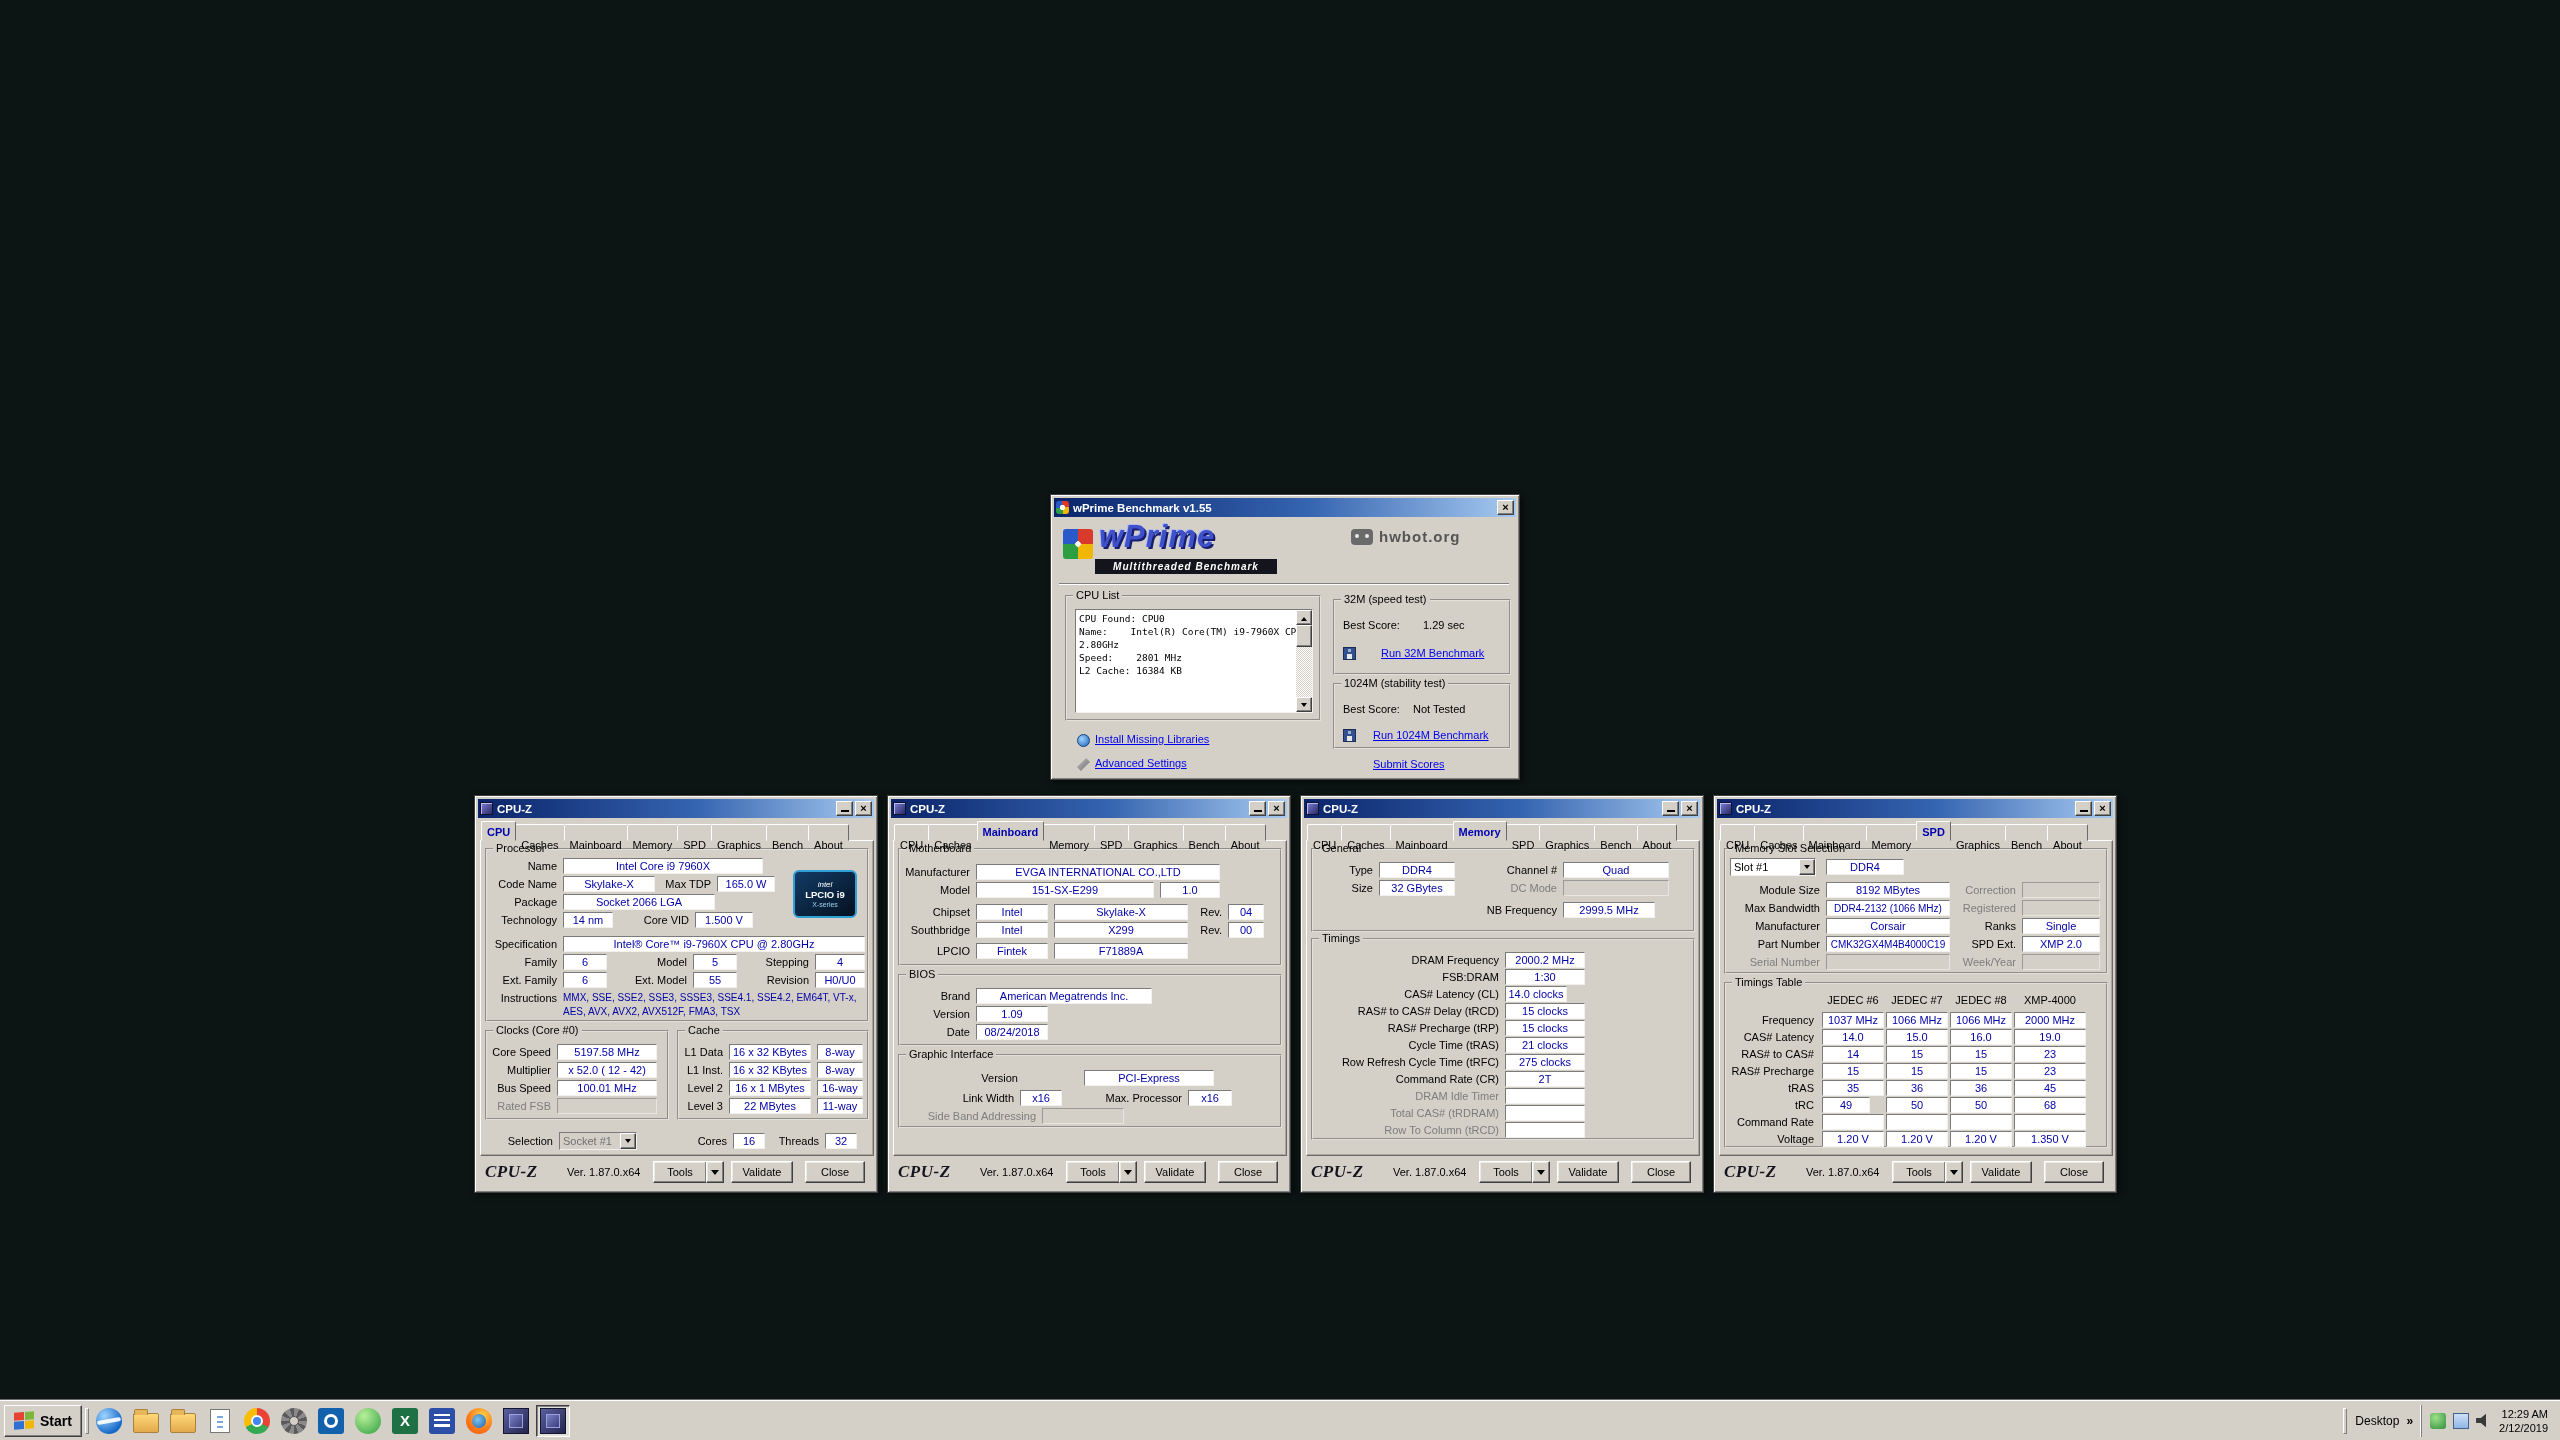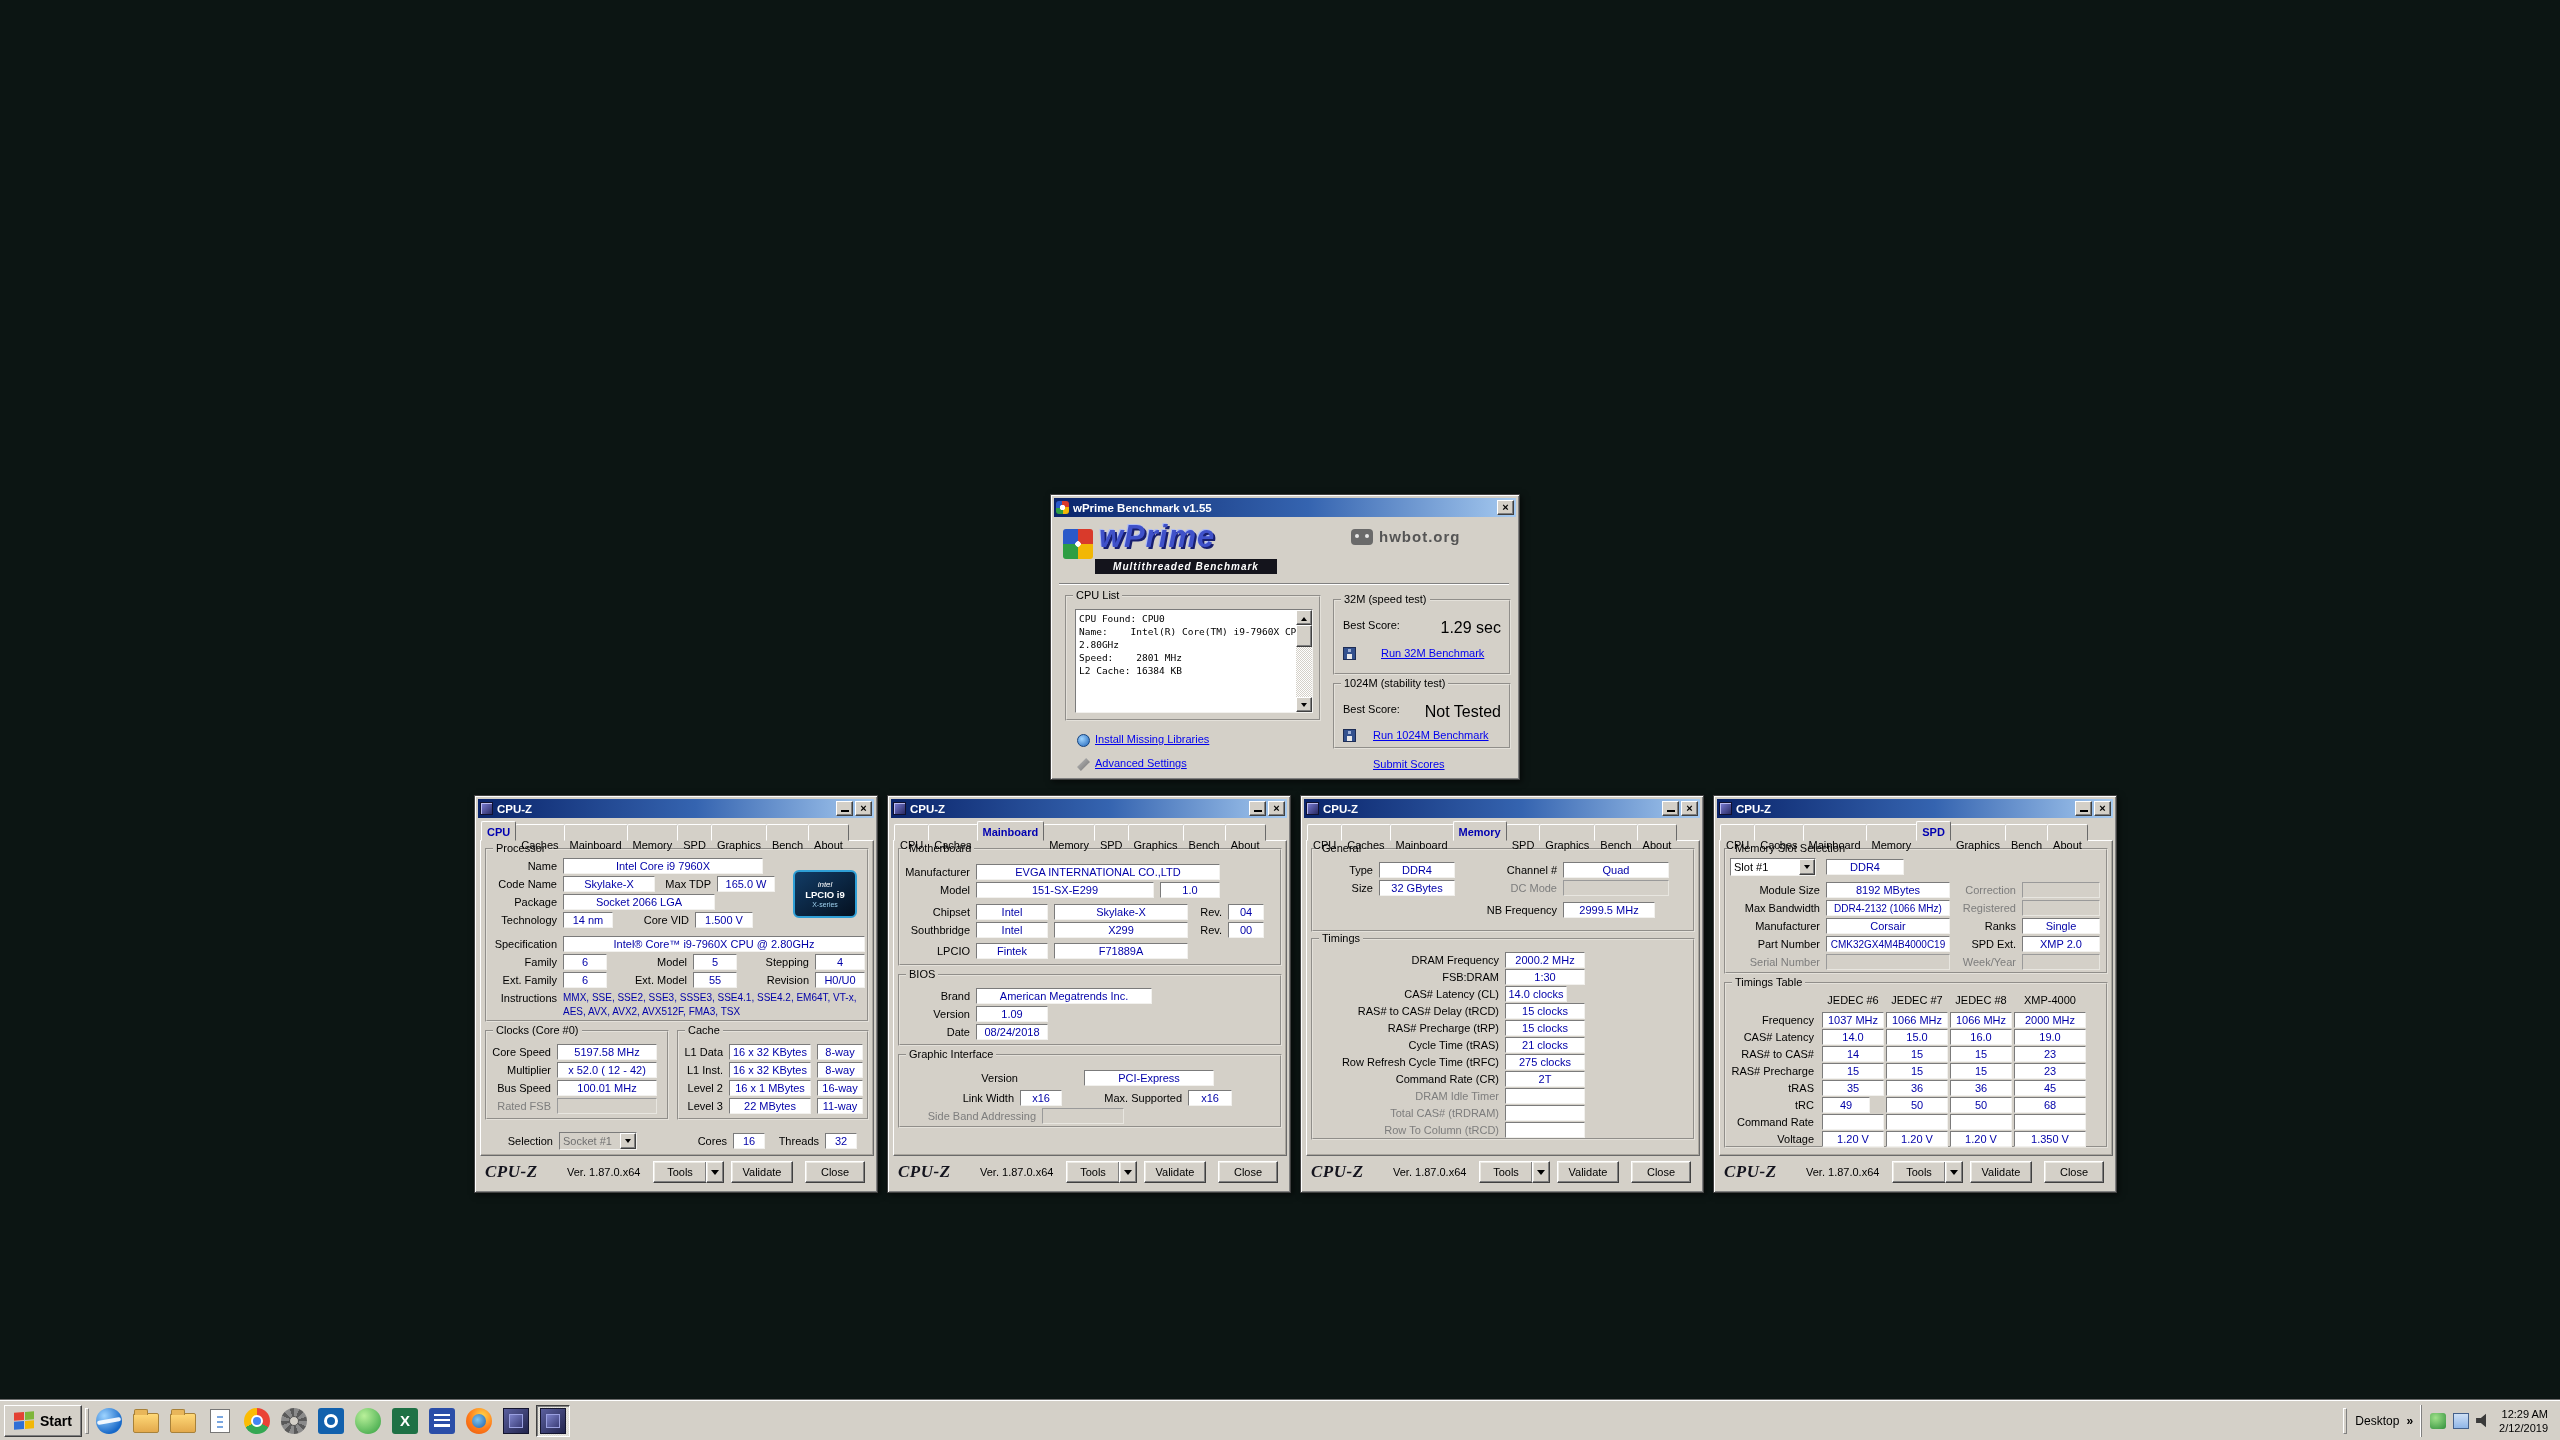--- a/index.html
+++ b/index.html
@@ -84,21 +84,21 @@
   .listbox{position:absolute;background:#fff;border:1px solid;border-color:#7b7b7b #f2f1ee #f2f1ee #7b7b7b;display:flex;z-index:3}
   .lb-lines{flex:1;padding:2px 3px;font-family:"DejaVu Sans Mono",monospace;font-size:9.5px;line-height:13px;overflow:hidden}
   .lb-lines div{white-space:pre}
   .sb{width:16px;background:repeating-conic-gradient(#fff 0 25%,#d4d0c8 0 50%) 0 0/2px 2px;display:flex;flex-direction:column}
   .sbtn{height:15px;background:#d4d0c8;border:1px solid;border-color:#fff #404040 #404040 #fff;
     box-shadow:inset -1px -1px 0 #808080;display:flex;align-items:center;justify-content:center}
   .thumb{height:22px;background:#d4d0c8;border:1px solid;border-color:#fff #404040 #404040 #fff;box-shadow:inset -1px -1px 0 #808080}
   .sbfill{flex:1}
   .link{position:absolute;color:#0000ee;text-decoration:underline;font-size:11px;white-space:nowrap;cursor:pointer;z-index:3}
   .bs-l{position:absolute;font-size:11px;z-index:3}
-  .bs-v{position:absolute;font-size:16px;text-align:right;z-index:3}
+  .bs-v{position:absolute;font-size:11px;z-index:3}
   .flop{position:absolute;width:13px;height:13px;background:#33518e;border:1px solid #1c2c55;z-index:3}
   .flop::before{content:"";position:absolute;left:3px;right:3px;bottom:0;height:5px;background:#e8e8e8}
   .flop::after{content:"";position:absolute;left:4px;right:4px;top:1px;height:3px;background:#9fb1d8}
   .licon-globe{position:absolute;width:13px;height:13px;border-radius:50%;z-index:3;
     background:radial-gradient(circle at 35% 35%,#9fd4ff,#1e63b8);border:1px solid #14427e}
   .licon-tool{position:absolute;width:13px;height:13px;z-index:3;
     background:linear-gradient(135deg,#c0c0c0,#6e6e6e);clip-path:polygon(0 70%,70% 0,100% 30%,30% 100%)}
 
   
   .taskbar{position:absolute;left:0;right:0;bottom:0;height:40px;background:#d4d0c8;
@@ -380,21 +380,21 @@
     <span class="l" style="left:8px;top:228px;width:74px">Date</span>
     <div class="f" style="left:88px;top:228px;width:72px">08/24/2018</div>
 
     <div class="g" style="left:10px;top:258px;width:384px;height:74px">
       <span class="t">Graphic Interface</span>
     </div>
     <span class="l" style="left:70px;top:274px;width:60px">Version</span>
     <div class="f" style="left:196px;top:274px;width:130px">PCI-Express</div>
     <span class="l" style="left:8px;top:294px;width:118px">Link Width</span>
     <div class="f" style="left:132px;top:294px;width:42px">x16</div>
-    <span class="l" style="left:206px;top:294px;width:88px">Max. Supported</span>
+    <span class="l" style="left:206px;top:294px;width:88px">Max. Processor</span>
     <div class="f" style="left:300px;top:294px;width:44px">x16</div>
     <span class="l dim" style="left:8px;top:312px;width:140px">Side Band Addressing</span>
     <div class="f dim" style="left:154px;top:312px;width:82px"></div>
 
     <span class="brand" style="left:10px;top:366px">CPU-Z</span>
     <span class="ver" style="left:92px;top:370px">Ver. 1.87.0.x64</span>
     <div class="btn" style="left:178px;top:365px;width:54px;height:22px">Tools</div>
     <div class="btn" style="left:231px;top:365px;width:18px;height:22px">
         <i class="tri-dn"></i>
       </div>

